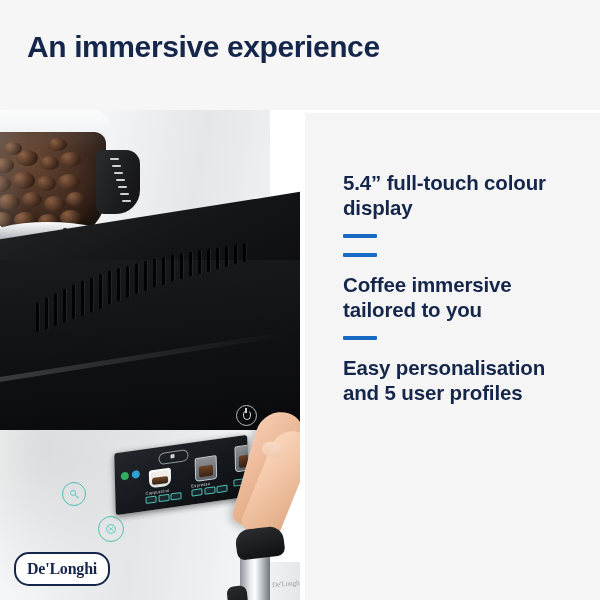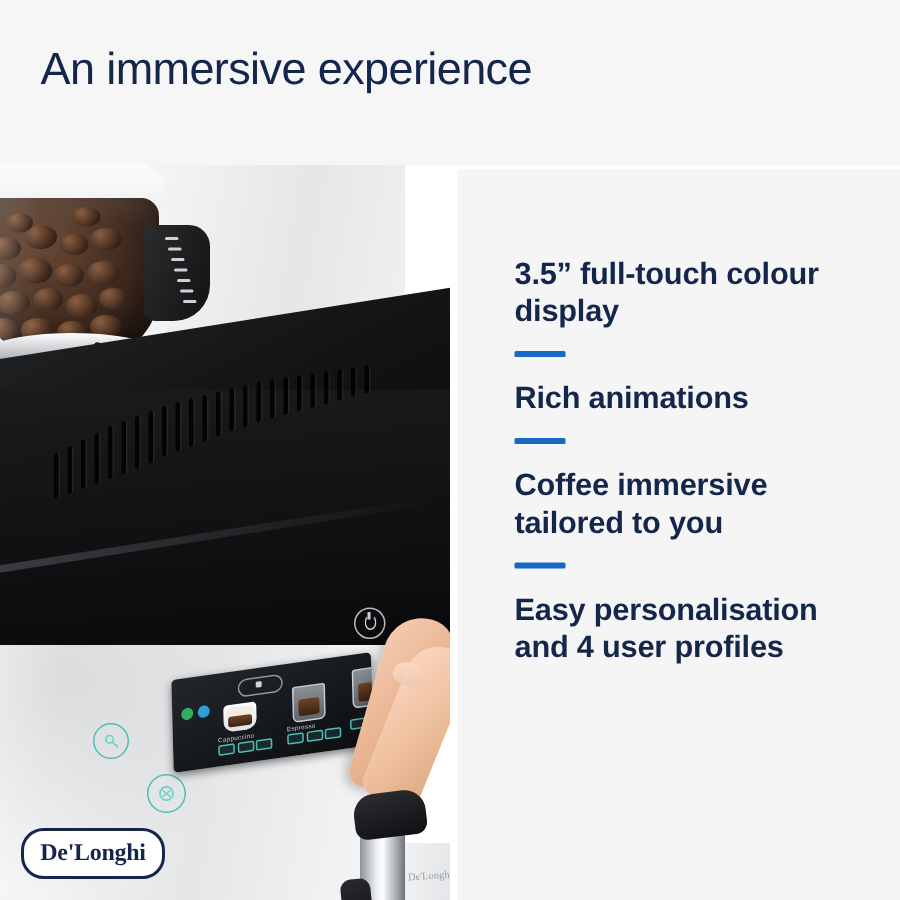--- a/index.html
+++ b/index.html
@@ -11,21 +11,21 @@
   }
   .page{position:relative;width:600px;height:600px;background:#ffffff;overflow:hidden;}
 
   
   .header{
     position:absolute;left:0;top:0;width:600px;height:110px;
     background:#f6f6f7;
   }
   .header-title{
     position:absolute;left:27px;top:30px;
-    font-size:30px;font-weight:400;letter-spacing:-0.4px;
+    font-size:30px;font-weight:700;letter-spacing:-0.4px;
     color:#15264b;line-height:1.1;white-space:nowrap;
   }
 
   
   .photo{
     position:absolute;left:0;top:110px;width:300px;height:490px;
     background:#ffffff;overflow:hidden;
   }
   
   .machine-body{
@@ -380,36 +380,33 @@
     <div class="spout-top"></div>
     <div class="spout-tab"></div>
     <div class="machine-brand">De'Longhi</div>
 
   </div>
 
   <div class="panel">
     <div class="features">
 
       <div class="feature">
-        <div class="feature-text">3.5” full-touch colour display</div>
+        <div class="feature-text">5.4” full-touch colour display</div>
       </div>
       <div class="divider"></div>
 
-      <div class="feature">
-        <div class="feature-text">Rich animations</div>
-      </div>
       <div class="divider"></div>
 
       <div class="feature">
         <div class="feature-text">Coffee immersive tailored to you</div>
       </div>
       <div class="divider"></div>
 
       <div class="feature">
-        <div class="feature-text">Easy personalisation and 4 user profiles</div>
+        <div class="feature-text">Easy personalisation and 5 user profiles</div>
       </div>
 
     </div>
   </div>
 
   <div class="logo">
     <span class="logo-text">De'Longhi</span>
   </div>
 
 </div>

